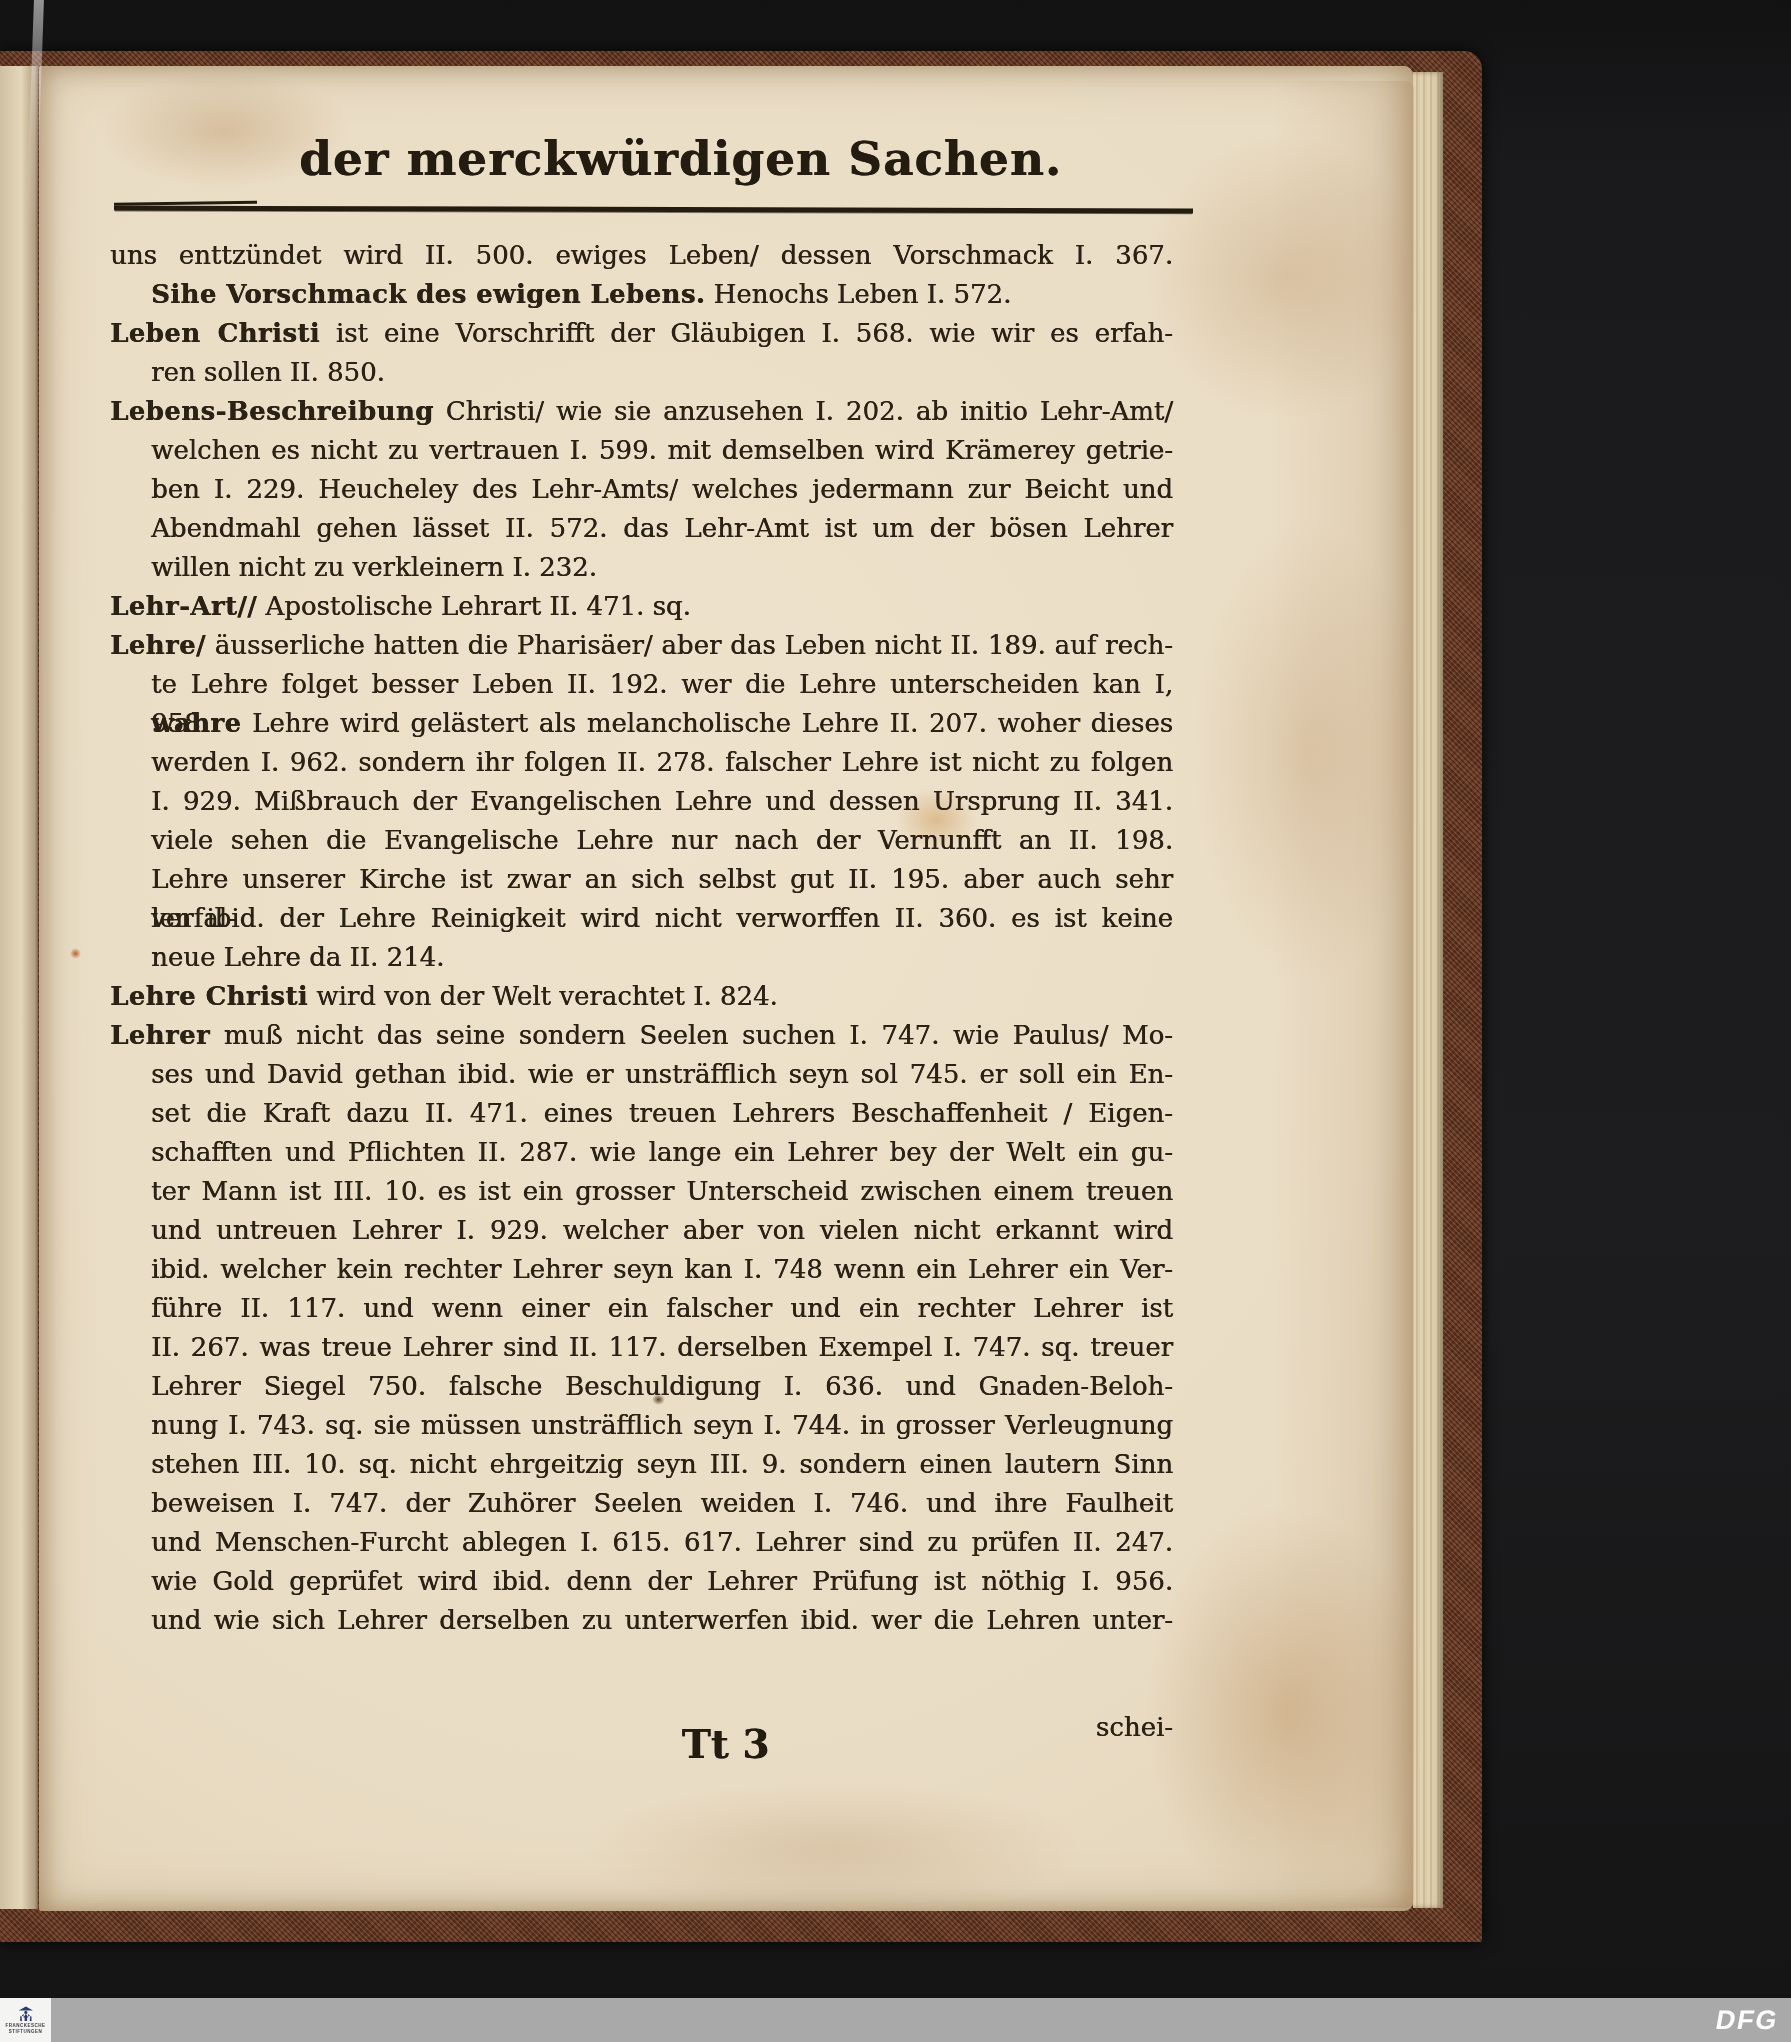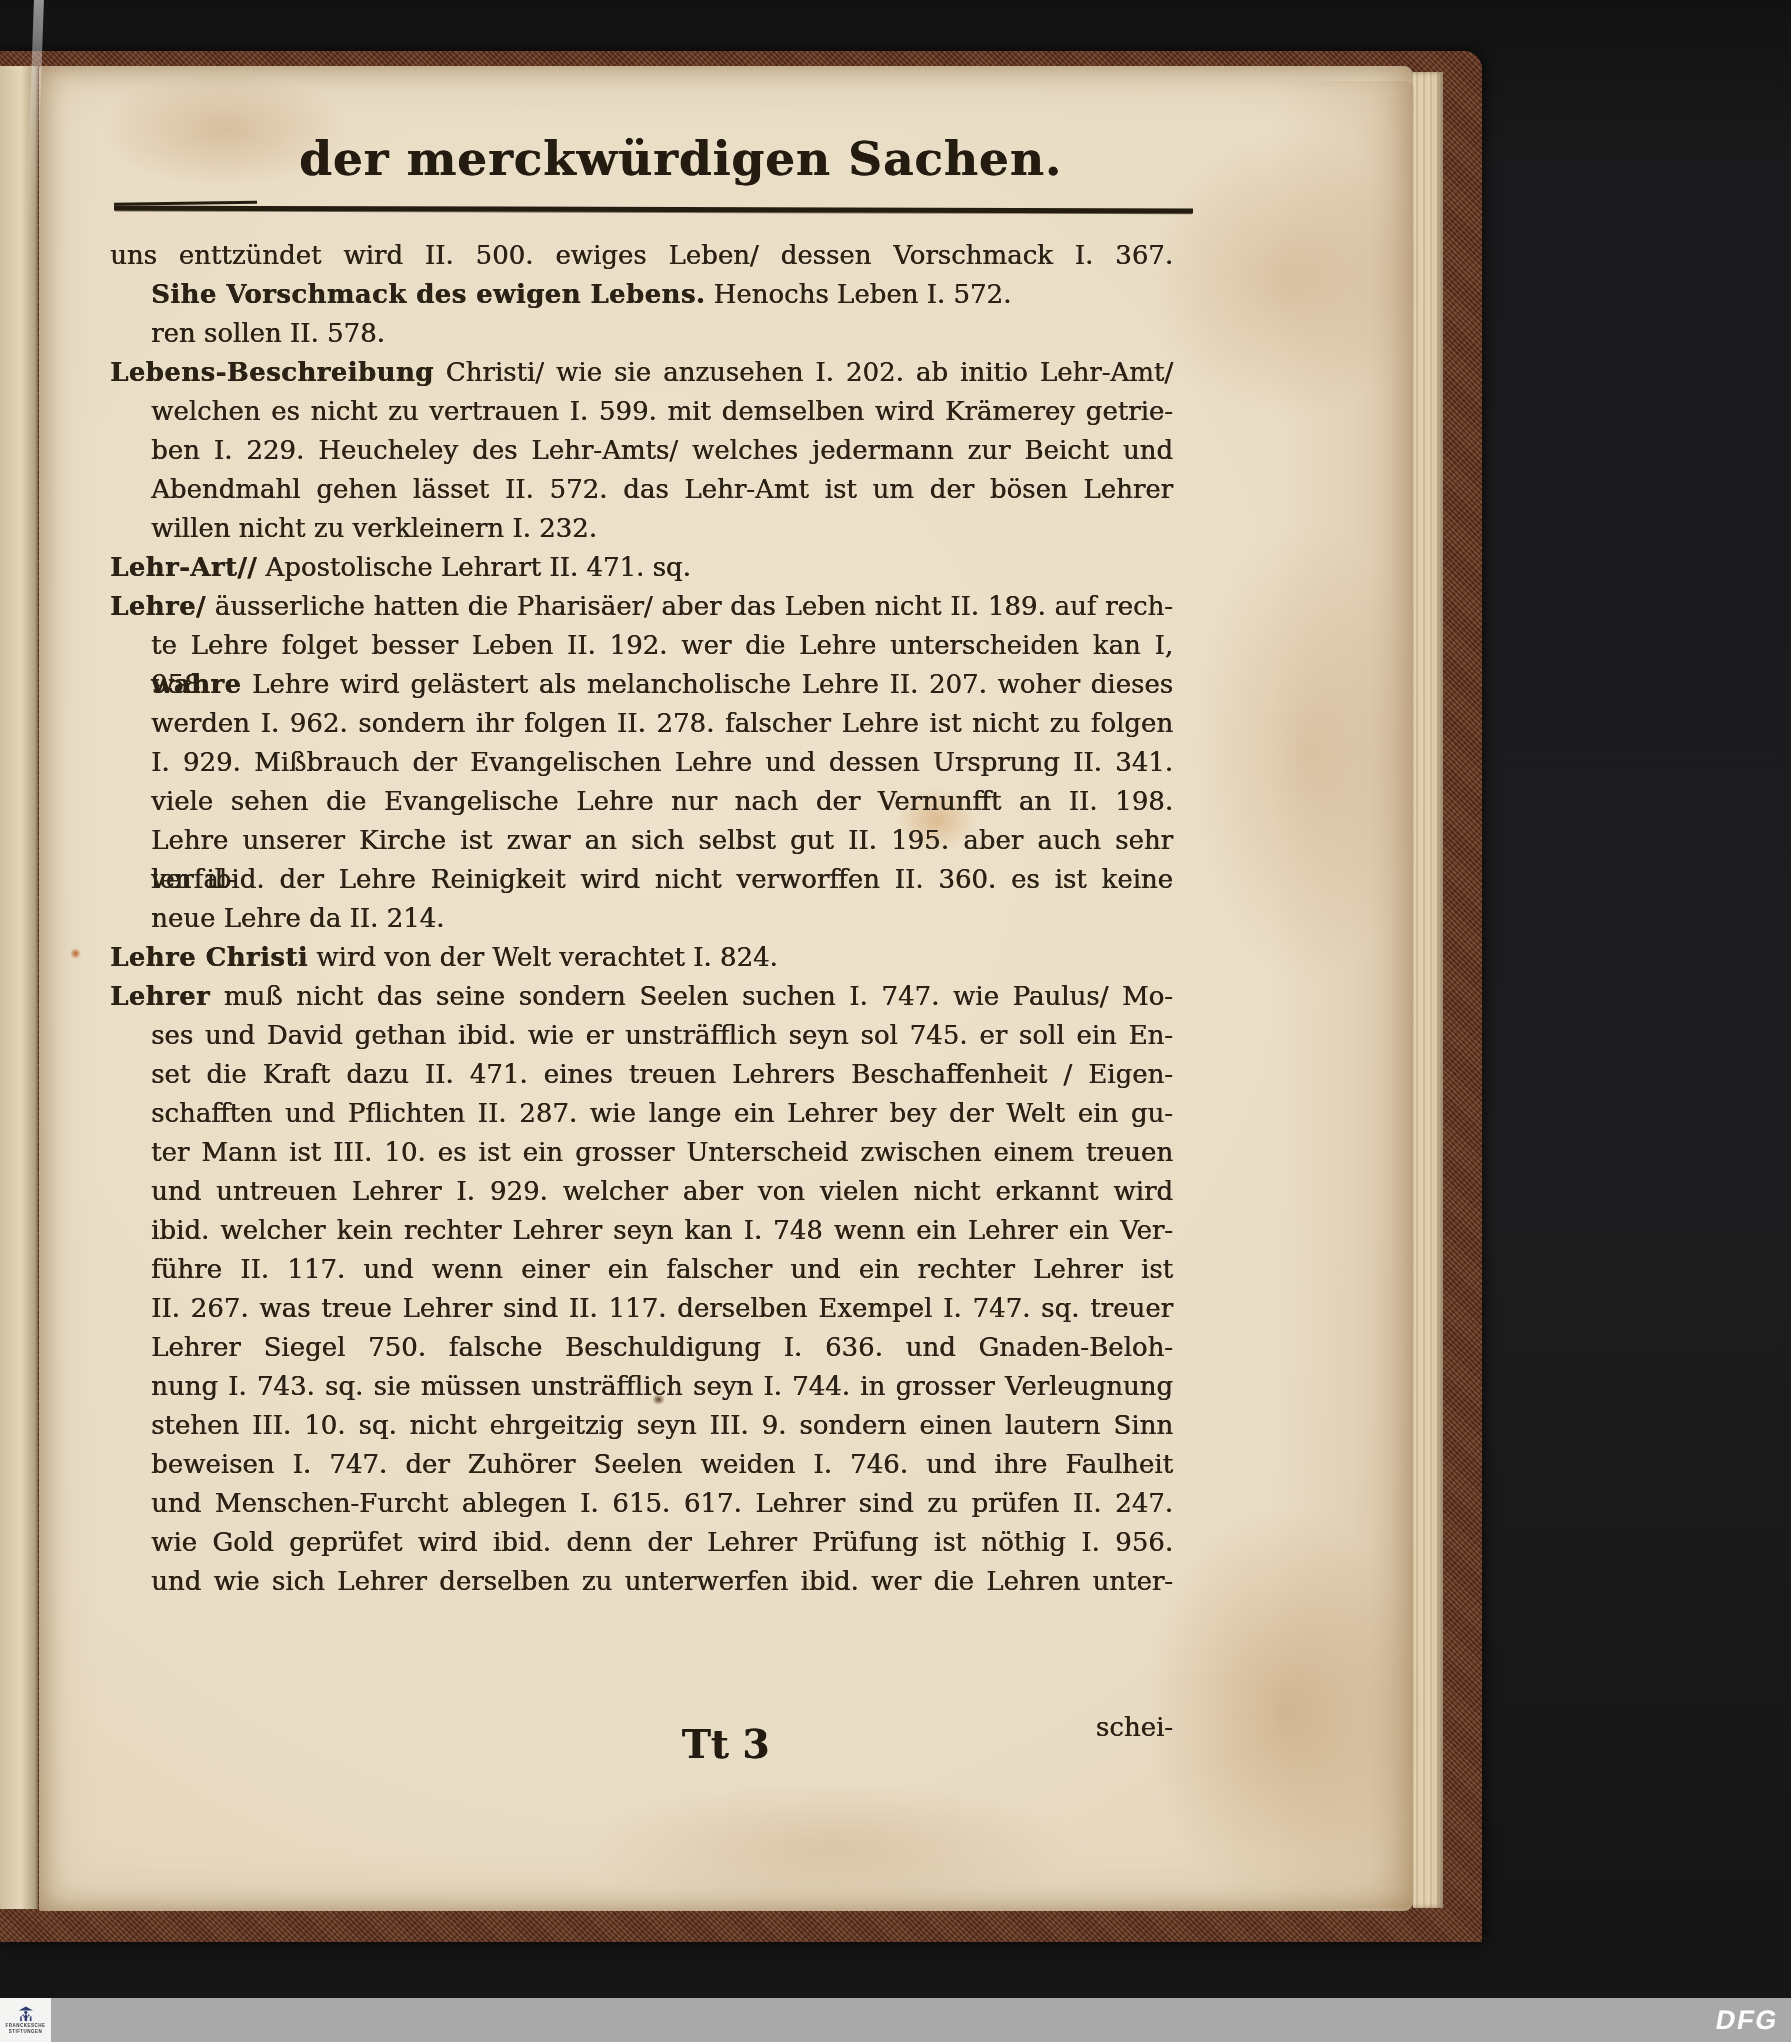--- a/index.html
+++ b/index.html
@@ -91,21 +91,22 @@
   <div class="edge-brown"></div>
   <div class="stain ink-dot"></div>
   <div class="stain rust-dot"></div>
 
   <div class="heading print">der merckwürdigen Sachen.</div>
   <div class="rule"></div>
 
   <div class="textblock" id="textblock">
       <div class="line">uns enttzündet wird II. 500. ewiges Leben/ dessen Vorschmack I. 367.</div>
       <div class="line indent short"><b>Sihe Vorschmack des ewigen Lebens.</b> Henochs Leben I. 572.</div>
-      <div class="line indent short">ren sollen II. 578.</div>
+      <div class="line"><b>Leben Christi</b> ist eine Vorschrifft der Gläubigen I. 568. wie wir es erfah-</div>
+      <div class="line indent short">ren sollen II. 850.</div>
       <div class="line"><b>Lebens-Beschreibung</b> Christi/ wie sie anzusehen I. 202. ab initio Lehr-Amt/</div>
       <div class="line indent">welchen es nicht zu vertrauen I. 599. mit demselben wird Krämerey getrie-</div>
       <div class="line indent">ben I. 229. Heucheley des Lehr-Amts/ welches jedermann zur Beicht und</div>
       <div class="line indent">Abendmahl gehen lässet II. 572. das Lehr-Amt ist um der bösen Lehrer</div>
       <div class="line indent short">willen nicht zu verkleinern I. 232.</div>
       <div class="line short"><b>Lehr-Art//</b> Apostolische Lehrart II. 471. sq.</div>
       <div class="line"><b>Lehre/</b> äusserliche hatten die Pharisäer/ aber das Leben nicht II. 189. auf rech-</div>
       <div class="line indent">te Lehre folget besser Leben II. 192. wer die Lehre unterscheiden kan I, 958.</div>
       <div class="line indent"><b>wahre</b> Lehre wird gelästert als melancholische Lehre II. 207. woher dieses</div>
       <div class="line indent">werden I. 962. sondern ihr folgen II. 278. falscher Lehre ist nicht zu folgen</div>

